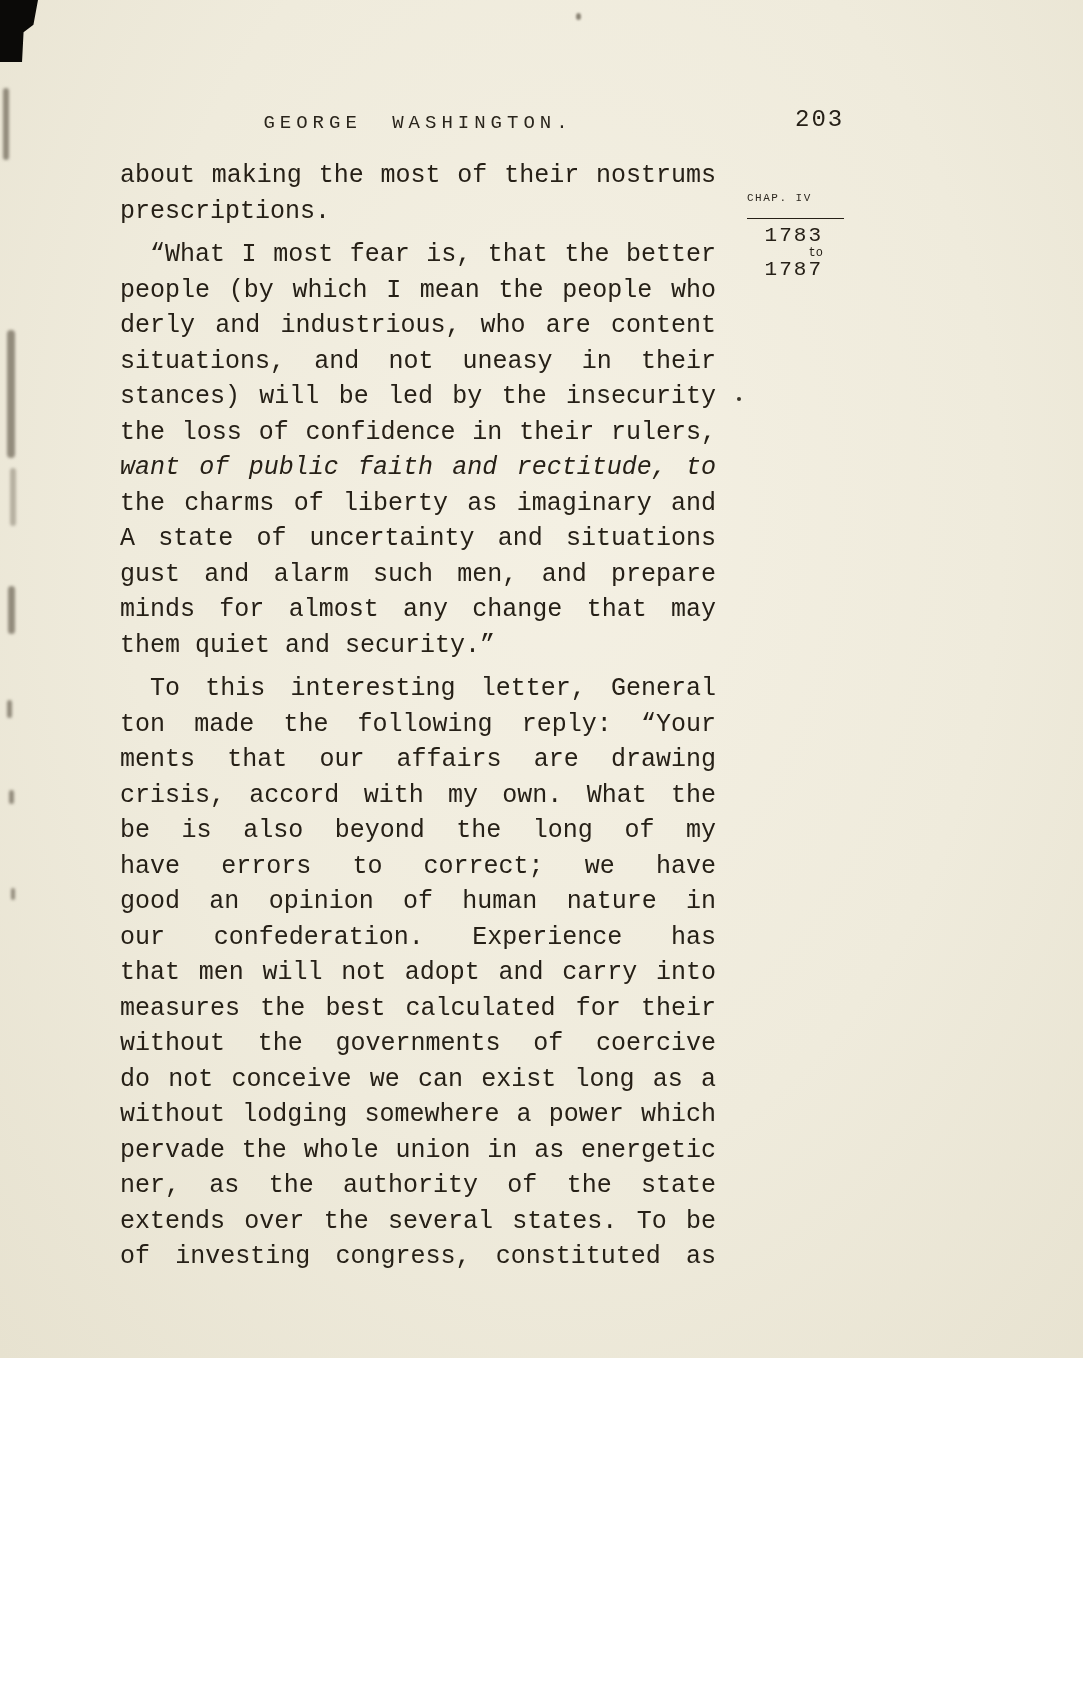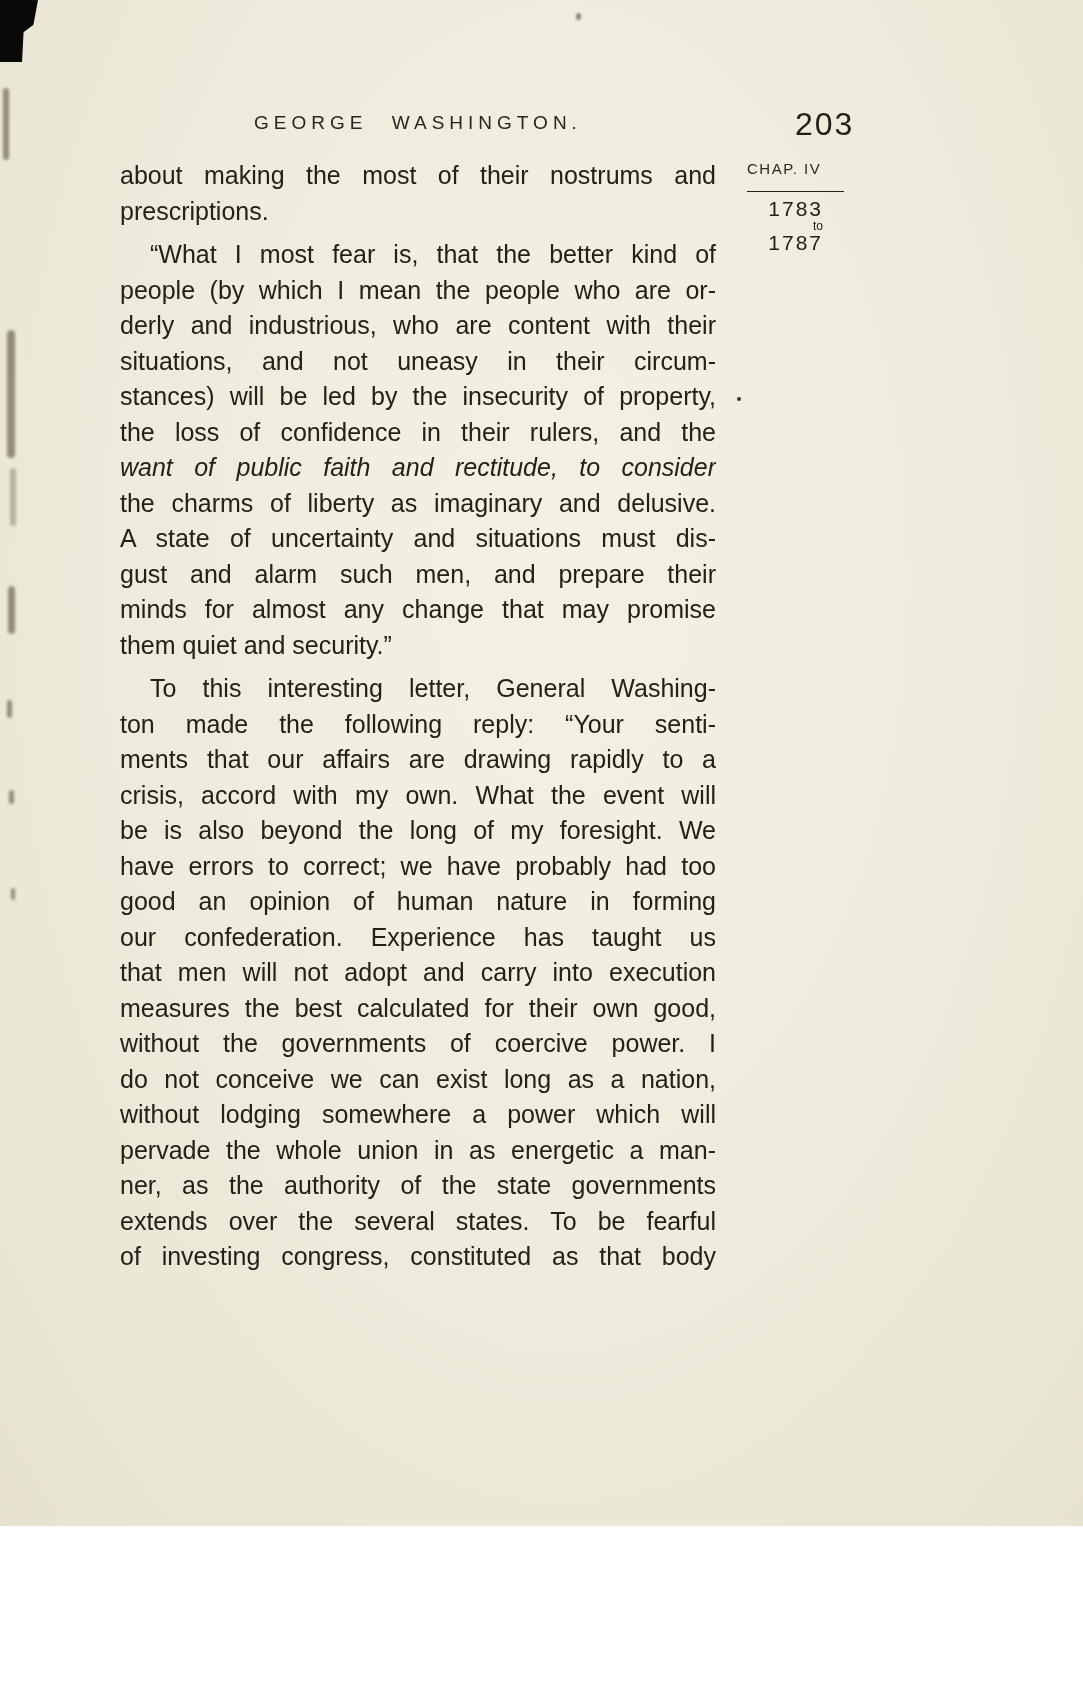--- a/index.html
+++ b/index.html
@@ -1,21 +1,21 @@
 <!DOCTYPE html>
 <html><head>
 <meta charset="utf-8">
 <style>
   html,body { margin:0; padding:0; }
   .page {
     position:relative;
-    width:1083px; height:1526px;
+    width:1083px; height:1358px;
     background: radial-gradient(ellipse at 52% 38%, #f4f0e3 0%, #efebdc 55%, #e7e2d0 100%);
     overflow:hidden;
-    font-family:Liberation Sans, sans-serif;
+    font-family:Liberation Mono, monospace;
     color:#262017;
   }
   
   .corner-mark{
     position:absolute; left:0; top:0; width:38px; height:62px;
     background:#0b0a08;
     clip-path:polygon(0 0, 100% 0, 88% 40%, 62% 52%, 58% 100%, 0 100%);
   }
   .speck{ position:absolute; background:rgba(72,64,50,.55); border-radius:4px; filter:blur(1.5px); }
   .s1{ left:3px;  top:88px;  width:6px; height:72px; }
@@ -37,25 +37,25 @@
     position:absolute; left:76px; top:1537px; width:28px; height:42px;
     background:#0c0b09; transform:rotate(-1deg); border-radius:2px;
   }
   
   .running-title{
     position:absolute; left:112px; top:112px; width:612px;
     text-align:center; font-size:19px; letter-spacing:5px; word-spacing:14px;
     color:#2a251c;
   }
   .page-number{
-    position:absolute; left:795px; top:106px; font-size:32px; letter-spacing:2px;
+    position:absolute; left:795px; top:106px; font-size:24px; letter-spacing:2px;
   }
   
   .margin-notes{ position:absolute; left:745px; top:160px; width:100px; }
-  .chap{ font-size:15px; letter-spacing:1.5px; color:#2d2820; padding-left:2px; }
+  .chap{ font-size:11px; letter-spacing:1.5px; color:#2d2820; padding-left:2px;margin-top:32px; }
   .margin-rule{ width:97px; height:0; border-top:1.6px solid #262017; margin:14px 0 6px 2px; }
   .years{ width:70px; margin-left:8px; text-align:right; }
   .year{ font-size:21px; letter-spacing:2px; line-height:22px; }
   .to{ font-size:12px; line-height:12px; }
   
   .text-block{ position:absolute; left:112px; top:150px; width:612px; }
   .paragraph{ margin:8px; }
   .line{
     height:35.5px; line-height:35.5px; font-size:25px;
     text-align:justify; text-align-last:justify;

